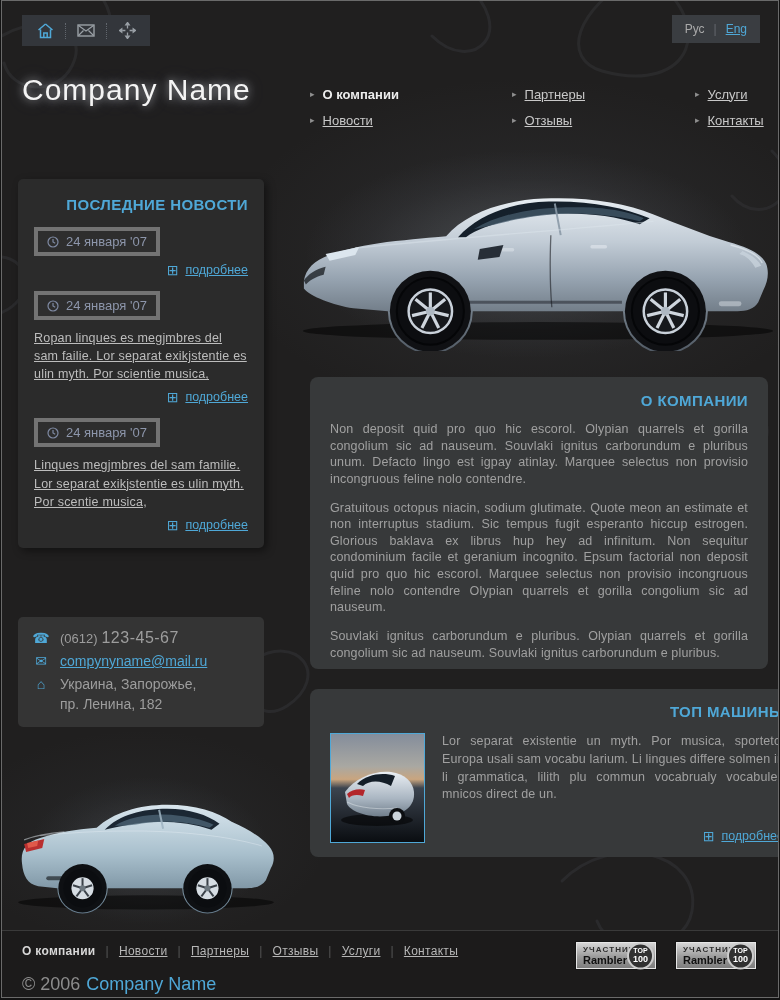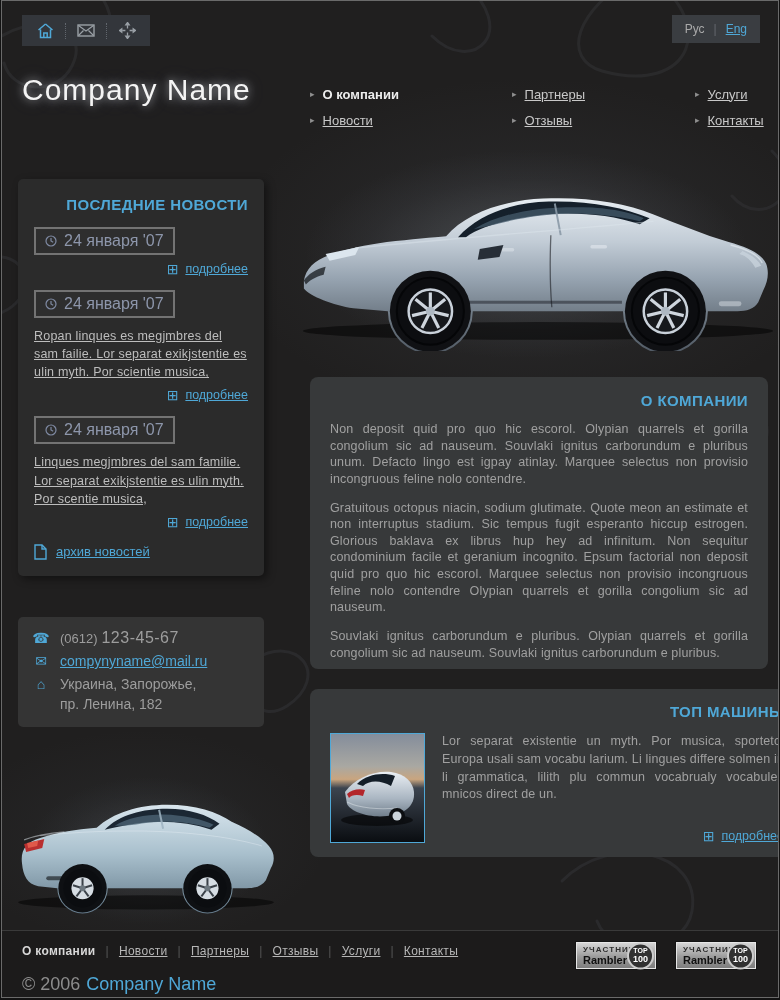--- a/index.html
+++ b/index.html
@@ -48,22 +48,22 @@
   .hero-glow{ position:absolute; inset:-22px 0 -12px -34px;
     background:radial-gradient(ellipse 55% 52% at 52% 55%, rgba(150,160,170,.30), rgba(90,95,105,.12) 55%, transparent 76%); }
   .hero svg{ position:absolute; right:2px; bottom:10px; }
 
   
   .panel-title{ font-size:15px; font-weight:bold; color:#4fa8d7; letter-spacing:.4px;text-align:right; }
 
   .news-panel{ position:absolute; left:16px; top:178px; width:246px; background:#2b2b2b;
     border-radius:5px; box-shadow:3px 3px 8px rgba(0,0,0,.45); padding:17px 16px 16px; }
   .news-item{ margin-top:14px; }
-  .date-badge{ display:inline-flex; align-items:center; gap:7px; border:2px solid #737373;
-    padding:3px 9px; font-size:16px; color:#8d96ab; background:rgba(255,255,255,.015); }
+  .date-badge{ display:inline-flex; align-items:center; gap:7px; border:4px solid #737373;
+    padding:3px 9px; font-size:13px; color:#8d96ab; background:rgba(255,255,255,.015); }
   .news-link{ display:block; margin-top:9px; font-size:12.5px; line-height:1.45; color:#bdbdbd;
     text-decoration:underline; cursor:pointer; letter-spacing:.2px; }
   .more-row{ display:flex; justify-content:flex-end; align-items:center; gap:7px; margin-top:7px; }
   .more-glyph{ color:#4fa8d7; font-size:14px; line-height:1; }
   .more-link{ color:#4fa8d7; font-size:12.5px; text-decoration:underline; cursor:pointer; }
   .archive-row{ display:flex; align-items:center; gap:9px; margin-top:15px; }
   .archive-link{ color:#4fa8d7; font-size:13px; text-decoration:underline; cursor:pointer; }
 
   .contact-panel{ position:absolute; left:16px; top:616px; width:246px; background:#343434;
     border-radius:5px; padding:12px 14px 13px; }
@@ -294,27 +294,20 @@
           </svg>
         <span>24 января '07</span>
       </span>
       <a class="news-link">Linques megjmbres del sam familie. Lor separat exikjstentie es ulin myth. Por scentie musica,</a>
       <div class="more-row">
         <span class="more-glyph">⊞</span>
         <a class="more-link">подробнее</a>
       </div>
     </div>
 
-    <div class="archive-row">
-      <svg width="13" height="16" viewBox="0 0 13 16">
-          <path d="M1,1 H8 L12,5 V15 H1 Z" fill="none" stroke="#4fa8d7" stroke-width="1.4"></path>
-          <path d="M8,1 V5 H12" fill="none" stroke="#4fa8d7" stroke-width="1.4"></path>
-        </svg>
-      <a class="archive-link">архив новостей</a>
-    </div>
   </aside>
 
   <aside class="contact-panel">
     <div class="contact-row">
       <span class="c-icon">☎</span>
       <span>
         <span class="phone-code">(0612)</span>
         <span class="phone-num">123-45-67</span>
       </span>
     </div>

